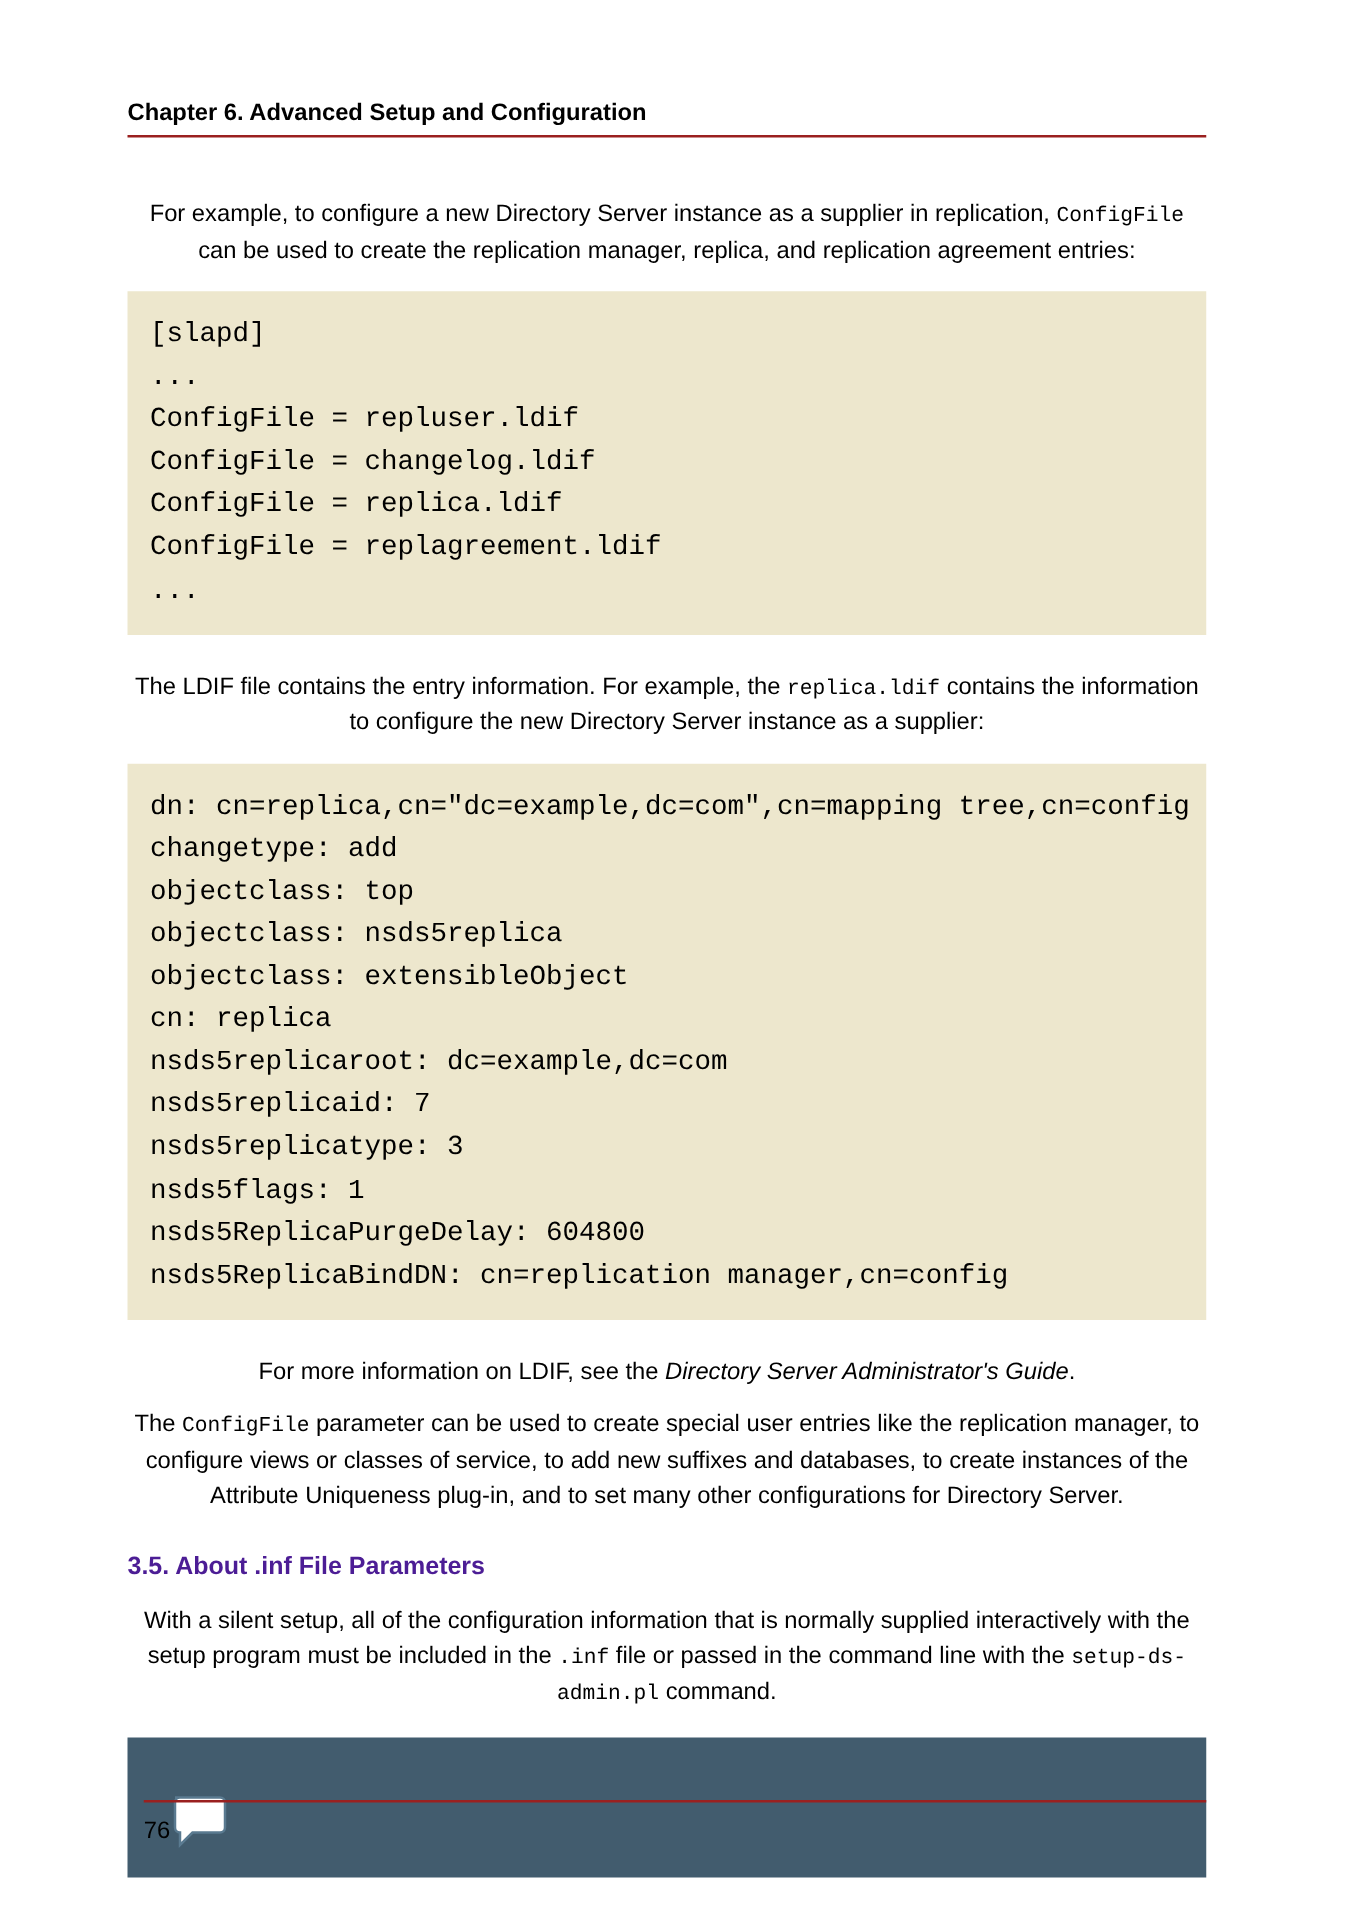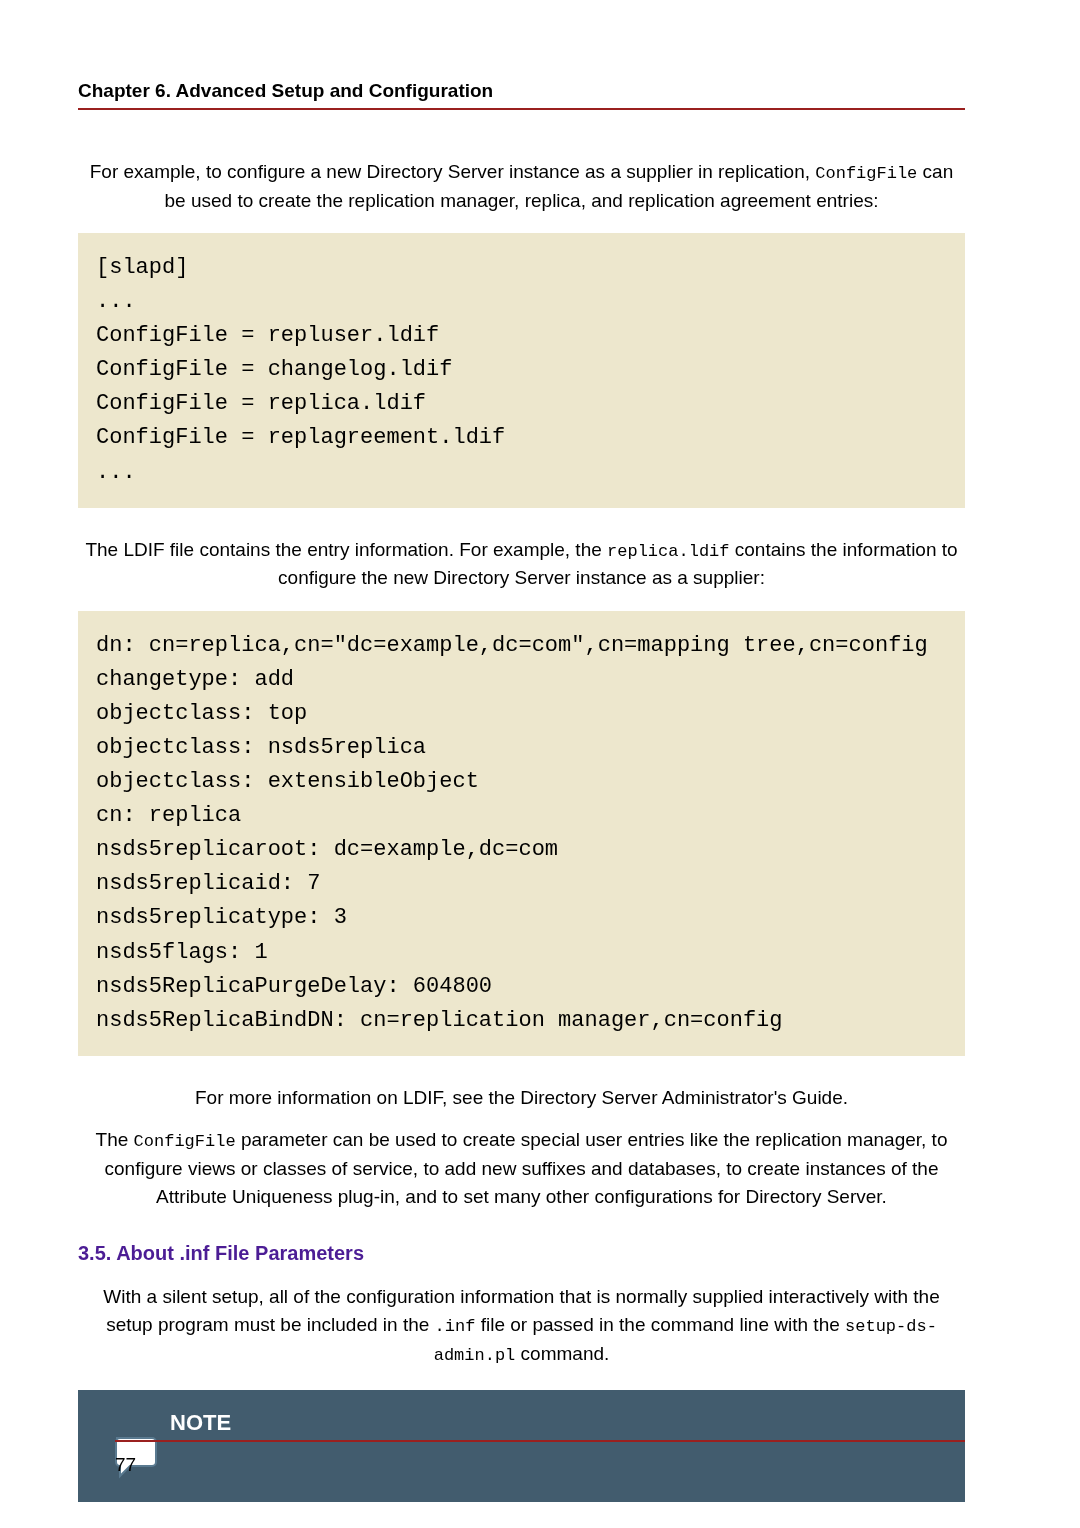--- a/index.html
+++ b/index.html
@@ -6,21 +6,21 @@
     margin: 0;
     padding: 0;
     background: #fff;
     font-family: "Liberation Sans", "DejaVu Sans", Arial, sans-serif;
     color: #000;
   }
   .page {
     width: 1080px;
     height: 1528px;
     box-sizing: border-box;
-    padding: 80px 115px 60px 78px;
+    padding: 80px 115px 60px 102px;
     position: relative;
   }
   .chapter-header {
     font-weight: bold;
     font-size: 19px;
     padding-bottom: 6px;
     border-bottom: 2px solid #9a201f;
     margin-bottom: 48px;
   }
   p.body {
@@ -37,20 +37,21 @@
     background: #ede7cd;
     padding: 18px 18px 18px 18px;
     font-family: "Liberation Mono", "DejaVu Sans Mono", monospace;
     font-size: 22px;
     line-height: 1.55;
     white-space: pre;
     margin: 18px 0 28px 0;
     color: #000;
   }
   .italic {
+    font-style: italic;
   }
   h2.section-heading {
     color: #4c1d95;
     font-size: 20px;
     font-weight: bold;
     margin: 30px 0 18px 0;
   }
   .note-box {
     background: #425c6e;
     color: #fff;
@@ -153,23 +154,22 @@
     <span>With a silent setup, all of the configuration information that is normally supplied interactively with the setup program must be included in the </span><span class="mono-inline">.inf</span><span> file or passed in the command line with the </span><span class="mono-inline">setup-ds-admin.pl</span><span> command.</span>
   </p>
 
   <div class="note-box">
     <div class="note-icon-col">
       <svg class="note-icon" viewBox="0 0 48 48">
         <path d="M6 6 h36 a4 4 0 0 1 4 4 v20 a4 4 0 0 1 -4 4 h-22 l-10 10 v-10 h0 a4 4 0 0 1 -4 -4 v-20 a4 4 0 0 1 4 -4 z" fill="#ffffff" stroke="#5a7a90" stroke-width="2"></path>
       </svg>
     </div>
     <div class="note-content">
-      <div class="note-title">NOTE</div>
     </div>
   </div>
 
   <p class="body">
     <span>The </span><span class="mono-inline">.inf</span><span> file has three sections:</span>
   </p>
 
   <div class="footer-rule"></div>
-  <div class="page-num">77</div>
+  <div class="page-num">76</div>
 </div>
 
 </body></html>

